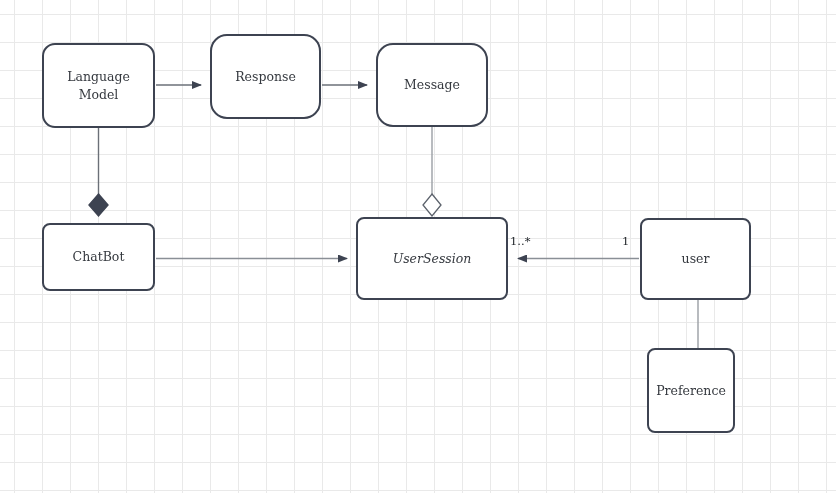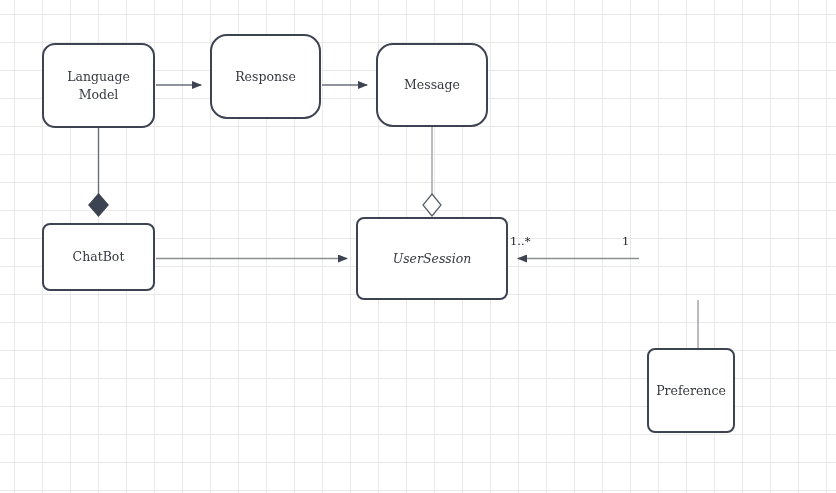--- a/index.html
+++ b/index.html
@@ -115,20 +115,23 @@
   </div>
 
   <div class="node" style="left:42px; top:223px; width:113px; height:68px;">
     <span class="node-label">ChatBot</span>
   </div>
 
   <div class="node" style="left:356px; top:217px; width:152px; height:83px;font-style:italic;">
     <span class="node-label">UserSession</span>
   </div>
 
+  <div class="node" style="left:640px; top:218px; width:111px; height:82px;">
+    <span class="node-label">user</span>
+  </div>
 
   <div class="node" style="left:647px; top:348px; width:88px; height:85px;">
     <span class="node-label">Preference</span>
   </div>
 
   <span class="edge-label" style="left:510px; top:236px;">1..*</span>
 
   <span class="edge-label" style="left:622px; top:236px;">1</span>
 
 </div>

